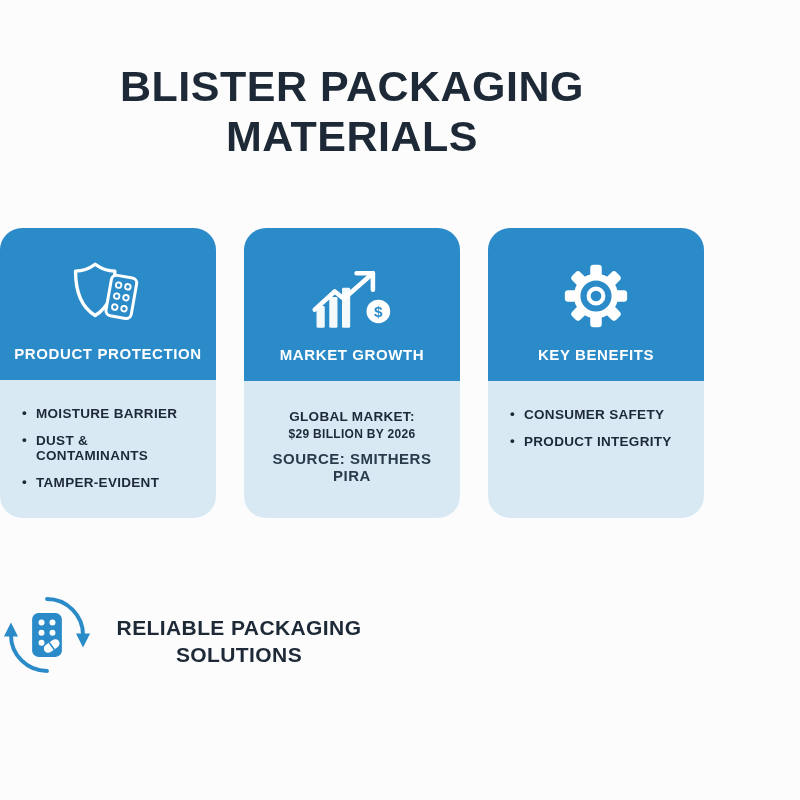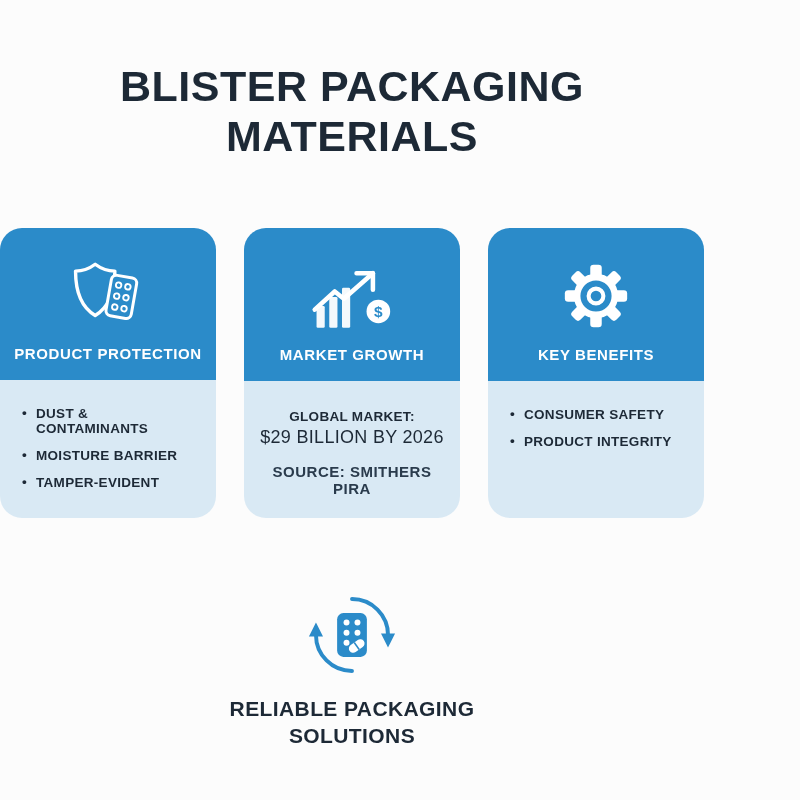--- a/index.html
+++ b/index.html
@@ -72,26 +72,26 @@
   .bullets li::before {
     content:"•";
     position:absolute;
     left:0; top:-1px;
   }
   .market-body {
     text-align:center;
     padding:28px 12px 16px;
   }
   .market-intro { font-size:13.5px; font-weight:700; margin-bottom:3px; letter-spacing:0.3px; }
-  .market-value { font-size:18px; font-weight:400; margin-bottom:15px; letter-spacing:0.3px; }
+  .market-value { font-size:12px; font-weight:700; margin-bottom:9px; letter-spacing:0.3px; }
   .market-source { font-size:15px; font-weight:600; letter-spacing:0.5px; color:#2a3b4c; }
 
   .footer {
     margin-top:70px;
-    display:flex; flex-direction:column; align-items:center;
+    display:flex; flex-direction:row; align-items:center;
   }
   .footer-icon { width:94px; height:94px; }
   .footer-label {
     margin-top:14px;
     width:290px;
     text-align:center;
     font-size:21px;
     font-weight:800;
     line-height:1.28;
     letter-spacing:0.4px;
@@ -121,22 +121,22 @@
               <circle cx="20.5" cy="24" r="3.2" fill="none" stroke="#ffffff" stroke-width="2.2"></circle>
               <circle cx="9.5" cy="37" r="3.2" fill="none" stroke="#ffffff" stroke-width="2.2"></circle>
               <circle cx="20.5" cy="37" r="3.2" fill="none" stroke="#ffffff" stroke-width="2.2"></circle>
             </g>
           </svg>
         </div>
         <div class="card-header">PRODUCT PROTECTION</div>
       </div>
       <div class="card-body">
         <ul class="bullets">
+          <li>MOISTURE BARRIER</li>
           <li>DUST &amp; CONTAMINANTS</li>
-          <li>MOISTURE BARRIER</li>
           <li>TAMPER-EVIDENT</li>
         </ul>
       </div>
     </div>
 
     <div class="card">
       <div class="card-top">
         <div class="card-icon">
           <svg width="100" height="80" viewBox="0 0 110 86" aria-hidden="true">
             <g fill="#ffffff" opacity="0.95">

